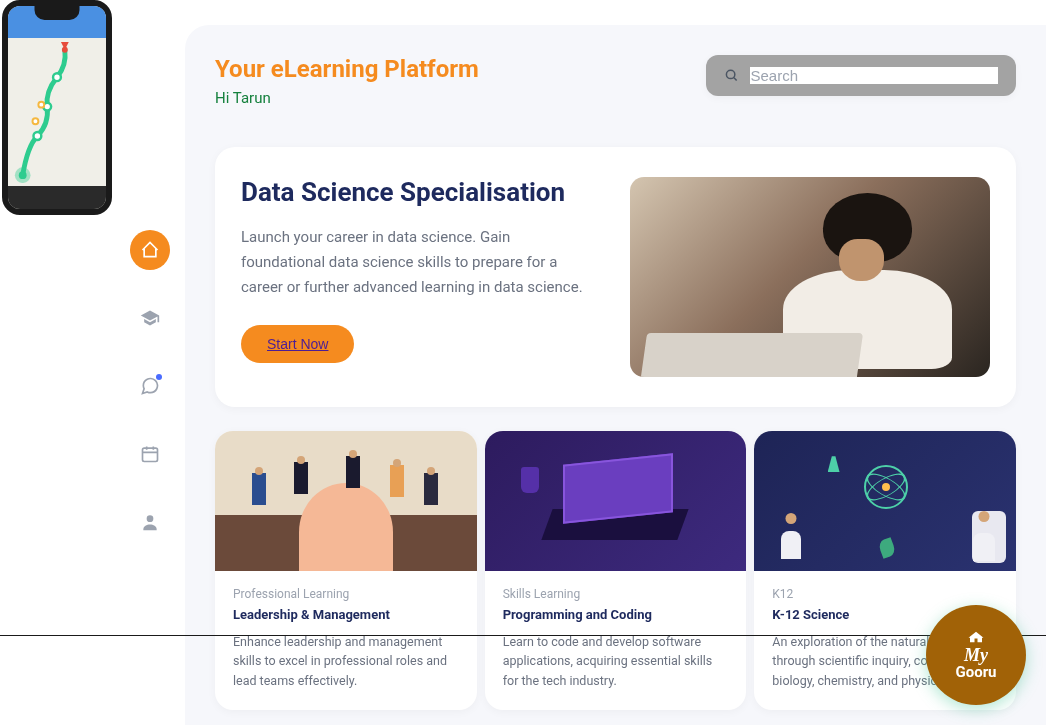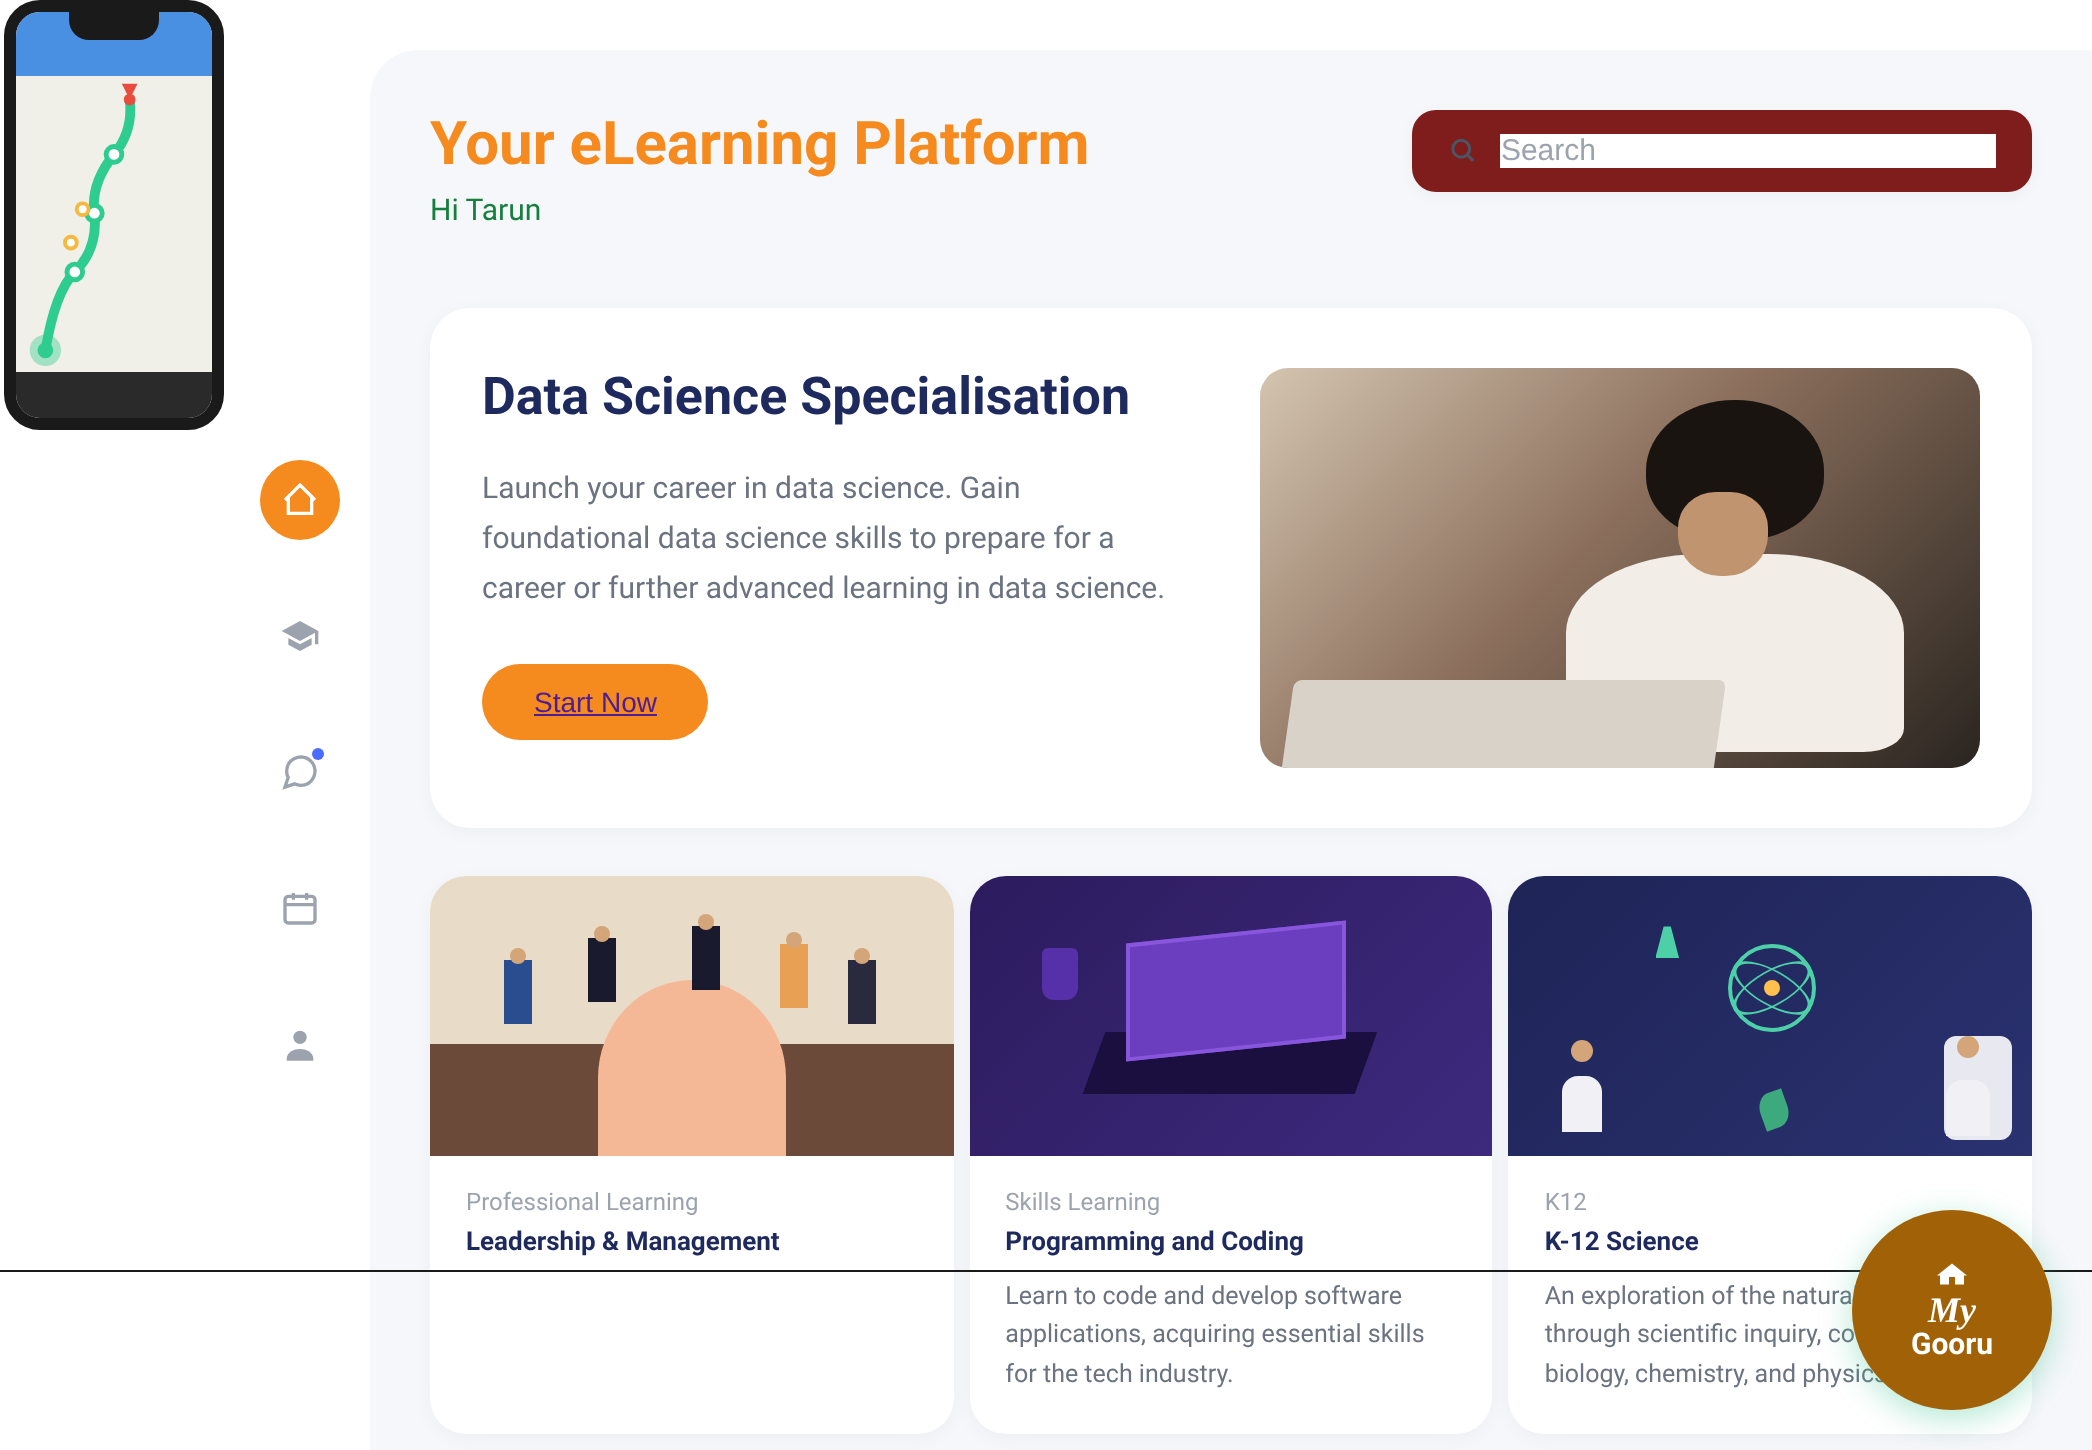--- a/index.html
+++ b/index.html
@@ -31,24 +31,24 @@
 .chat-wrap { position: relative; }
 .chat-dot { position: absolute; top: 8px; right: 8px; width: 6px; height: 6px; background: #4a6cff; border-radius: 50%; }
 
 
 .main {
   position: absolute; left: 185px; top: 25px; right: 0; bottom: 0;
   background: #f6f7fb; border-radius: 24px 0 0 0; padding: 30px 30px 0 30px;
   overflow: hidden;
 }
 .top-row { display: flex; justify-content: space-between; align-items: flex-start; margin-bottom: 40px; }
-.title-block h1 { color: #f58b1f; font-size: 30px; font-weight: 700; }
+.title-block h1 { color: #f58b1f; font-size: 24px; font-weight: 700; }
 .title-block .greeting { color: #15803d; font-size: 15px; margin-top: 6px; }
 .search-box {
-  background: #7f1d1d; border-radius: 12px; padding: 12px 18px; width: 310px;
+  background: #a3a3a3; border-radius: 12px; padding: 12px 18px; width: 310px;
   display: flex; align-items: flex-start; gap: 12px; color: #9ca3af; box-shadow: 0 2px 8px rgba(0,0,0,0.04);
 }
 .search-box input { border: none; outline: none; font-size: 15px; width: 100%; color: #4b5563; }
 .search-box input::placeholder { color: #9ca3af; }
 
 
 .hero {
   background: #fff; border-radius: 20px; padding: 30px 26px; display: flex; gap: 46px;
   margin-bottom: 24px; box-shadow: 0 2px 10px rgba(0,0,0,0.04);
 }
@@ -228,20 +228,21 @@
         <div class="c1-p c1-p4">
             <div class="c1-ph"></div>
           </div>
         <div class="c1-p c1-p5">
             <div class="c1-ph"></div>
           </div>
       </div>
       <div class="card-body">
         <div class="card-cat">Professional Learning</div>
         <div class="card-title">Leadership &amp; Management</div>
+        <div class="card-desc">Enhance leadership and management skills to excel in professional roles and lead teams effectively.</div>
       </div>
     </div>
 
     <div class="card">
       <div class="card-img c2">
         <div class="c2-cup"></div>
         <div class="c2-laptop-base"></div>
         <div class="c2-laptop-screen"></div>
       </div>
       <div class="card-body">

